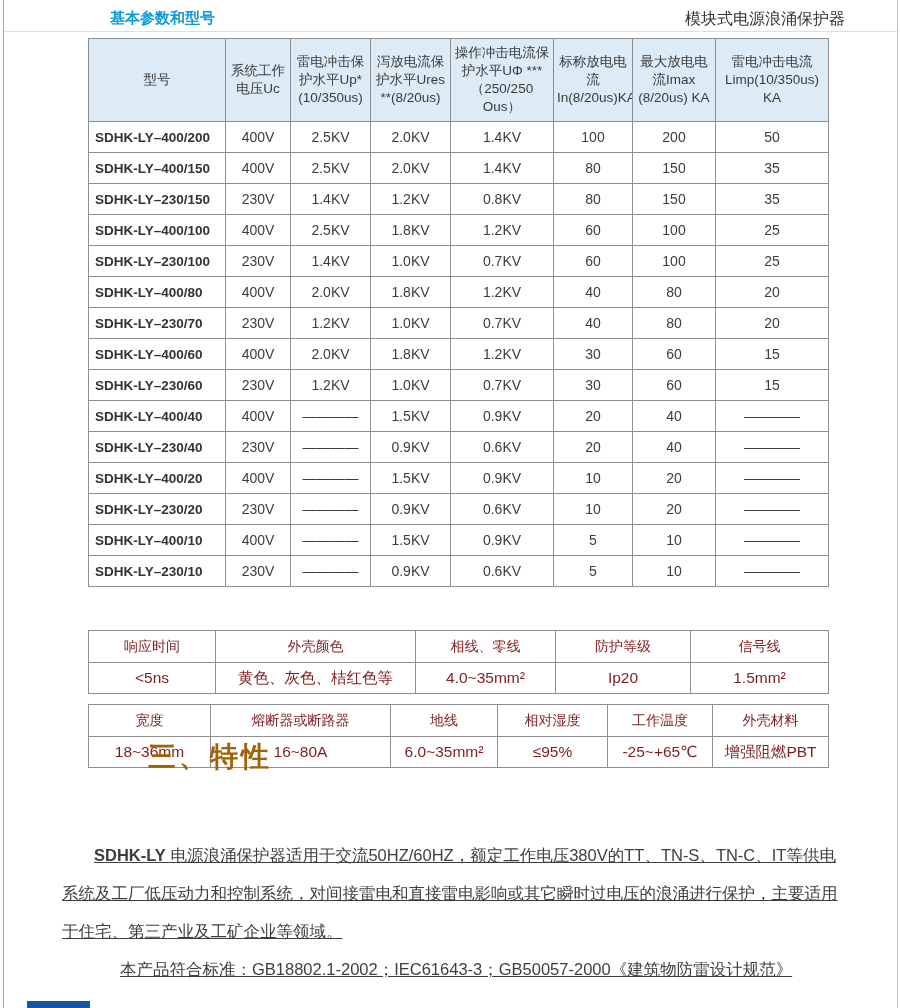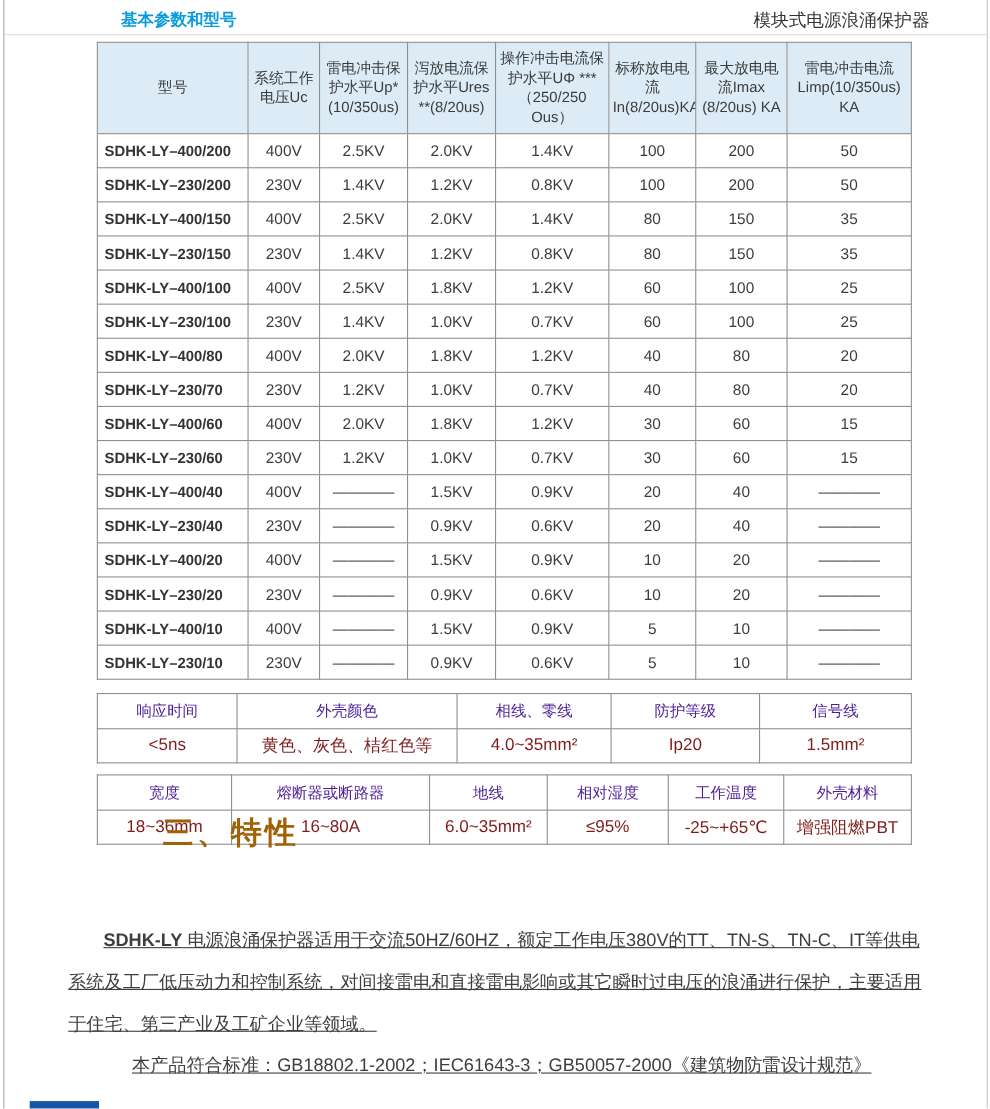--- a/index.html
+++ b/index.html
@@ -12,21 +12,21 @@
   .top-left-label{position:absolute;left:110px;top:9px;font-size:15px;font-weight:bold;color:#0a9bdc;}
   .top-right-label{position:absolute;right:68px;top:9px;font-size:16px;color:#333333;}
   table{border-collapse:collapse;table-layout:fixed;width:740px;}
   td,th{border:1px solid #8f8f8f;overflow:hidden;}
   .spec-table{position:absolute;left:88px;top:38px;}
   .spec-table th{background:#dcebf6;font-weight:normal;font-size:13.5px;line-height:1.35;
     color:#3b3b3b;height:78px;padding:2px 3px;text-align:center;}
   .spec-table td{height:30px;font-size:14px;text-align:center;color:#3c3c3c;padding:0 2px;}
   .spec-table td.model{text-align:left;padding-left:6px;font-weight:bold;font-size:13.5px;color:#333;}
   .mini-table{position:absolute;left:88px;}
-  .mini-table th{background:#ffffff;font-weight:normal;font-size:14px;color:#4c1d95;height:29px;padding:1px 2px;text-align:center;}
+  .mini-table th{background:#ffffff;font-weight:normal;font-size:14px;color:#7f1d1d;height:29px;padding:1px 2px;text-align:center;}
   .mini-table td{height:30px;font-size:15.5px;text-align:center;color:#7f1d1d;padding:0 2px;}
   .t2{top:630px;}
   .t3{top:704px;}
   .section-title{position:absolute;left:148px;top:738px;font-size:28px;font-weight:bold;color:#a16207;letter-spacing:3px;}
   .body-text{position:absolute;left:62px;top:836px;width:786px;font-size:16.5px;line-height:38px;color:#3e3e3e;}
   .body-text p{margin:0;text-decoration:underline;}
   .p1{text-indent:32px;}
   .p2{text-indent:58px;}
   .lead-bold{font-weight:bold;}
   .bottom-bar{position:absolute;left:27px;top:1001px;width:63px;height:7px;background:#1355a8;}
@@ -72,30 +72,20 @@
         <td class="model">SDHK-LY–400/200</td>
         <td>400V</td>
         <td>2.5KV</td>
         <td>2.0KV</td>
         <td>1.4KV</td>
         <td>100</td>
         <td>200</td>
         <td>50</td>
       </tr>
         <tr>
-        <td class="model">SDHK-LY–230/200</td>
-        <td>230V</td>
-        <td>1.4KV</td>
-        <td>1.2KV</td>
-        <td>0.8KV</td>
-        <td>100</td>
-        <td>200</td>
-        <td>50</td>
-      </tr>
-        <tr>
         <td class="model">SDHK-LY–400/150</td>
         <td>400V</td>
         <td>2.5KV</td>
         <td>2.0KV</td>
         <td>1.4KV</td>
         <td>80</td>
         <td>150</td>
         <td>35</td>
       </tr>
         <tr>

